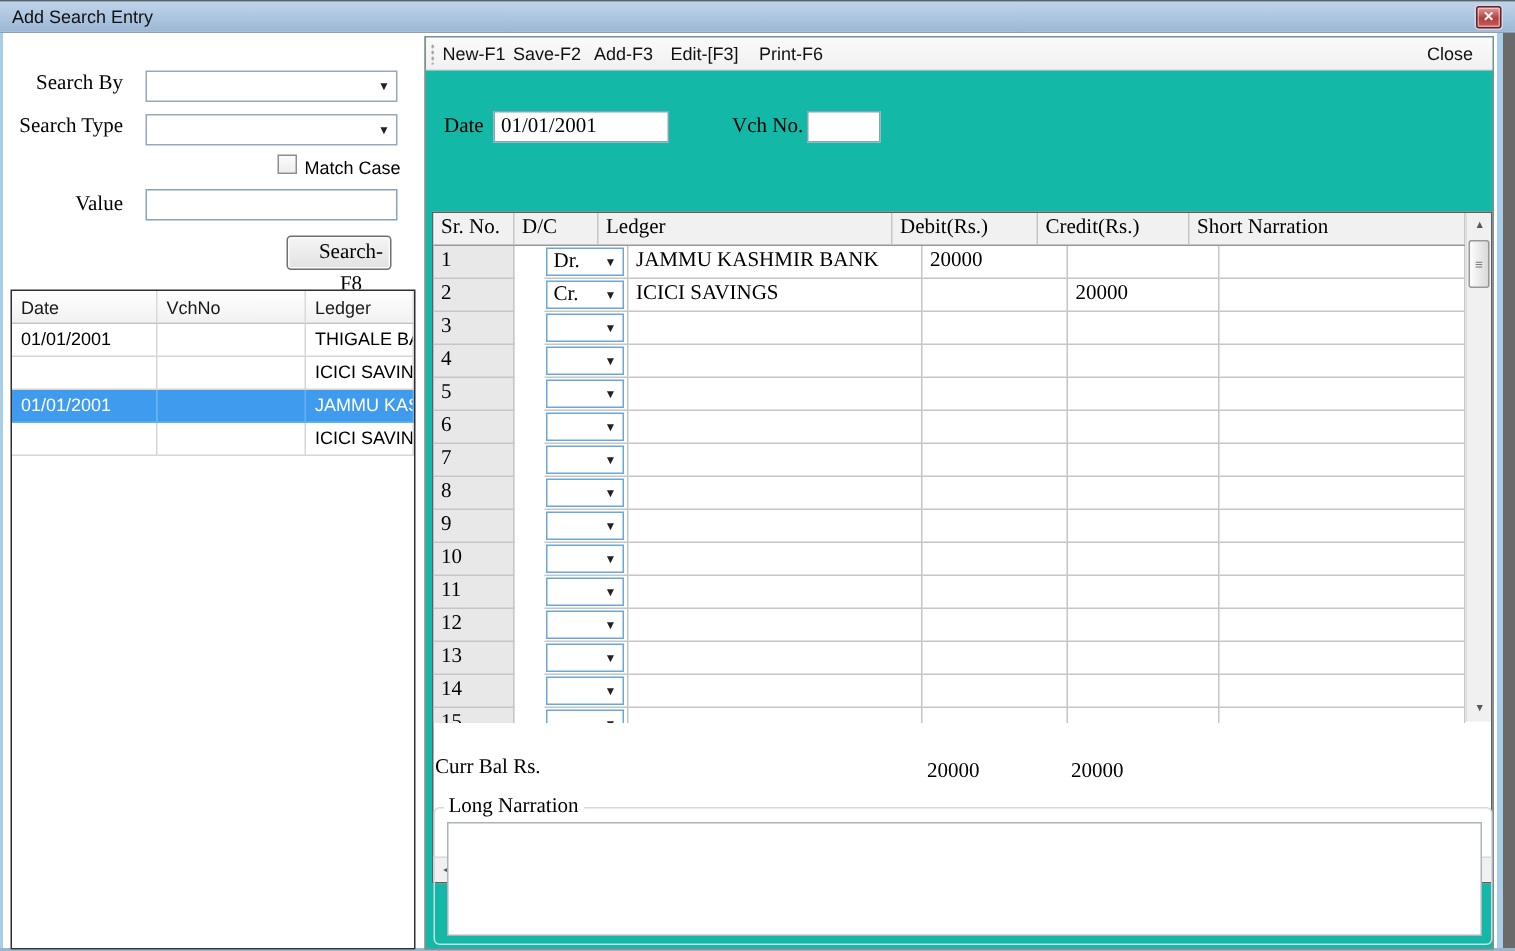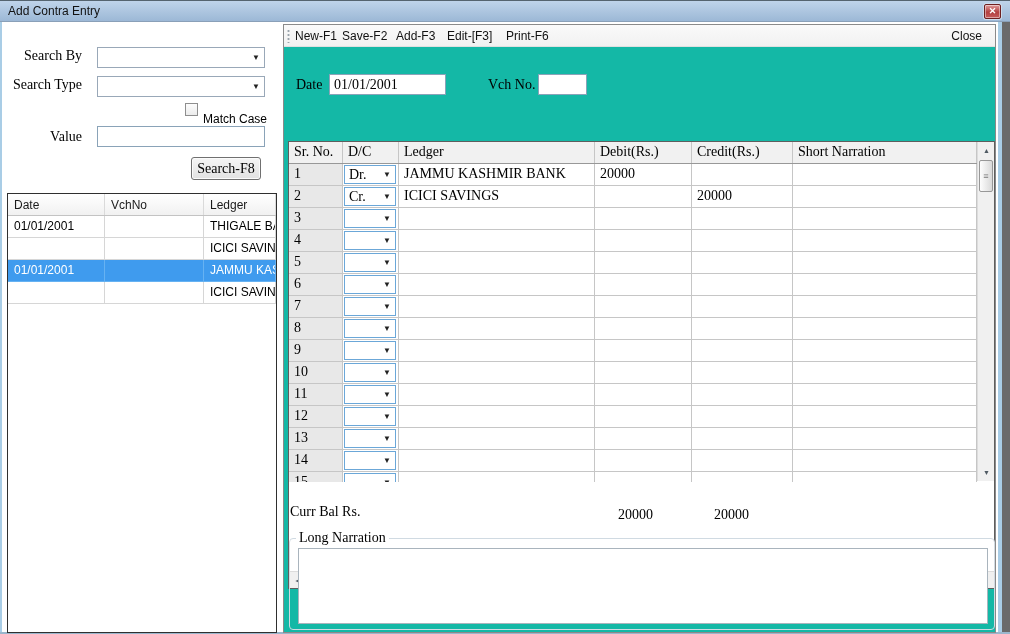--- a/index.html
+++ b/index.html
@@ -75,21 +75,21 @@
   .g-hcell{font-family:"Liberation Serif", serif; font-size:14px; color:#000;
     padding:2px 0 0 5px; border-right:1px solid #c6c6c6; overflow:hidden; white-space:nowrap;}
   .g-body{position:absolute; left:0; top:22px; width:688px; height:318px; overflow:hidden;}
   .g-row{display:flex; height:22px;}
   .g-cell{font-family:"Liberation Serif", serif; font-size:14px; color:#000; line-height:20px;
     padding-left:5px; border-right:1px solid #c6c6c6; border-bottom:1px solid #c6c6c6;
     overflow:hidden; white-space:nowrap;}
   .w-sr{width:54px;} .w-dc{width:56px;} .w-ledger{width:196px;}
   .w-debit{width:97px;} .w-credit{width:101px;} .w-narr{width:184px; flex:1;}
   .g-sr{background:#e8e8e8;}
-  .g-dc{padding:0;}
+  .g-dc{padding:0;margin-left:20px;}
   .dc-combo{position:relative; margin:1px 2px 1px 1px; height:19px; background:#fff;
     border:1px solid var(--combo-border); cursor:default;}
   .dc-val{position:absolute; left:4px; top:0; font-family:"Liberation Serif", serif;
     font-size:14px; line-height:18px;}
 
   
   .vsb{position:absolute; right:0; top:0; width:17px; height:339px; background:#f0f0f0;
     border-left:1px solid #dcdcdc;}
   .sb-arrow{position:absolute; left:0; width:17px; height:17px; font-size:7px; color:#4f5a63;
     text-align:center; line-height:17px; cursor:default;}
@@ -113,21 +113,21 @@
   .narr-box legend{font-family:"Liberation Serif", serif; font-size:14px; margin-left:6px; padding:0 3px;}
   .narr-text{position:absolute; left:8px; top:2px; width:690px; height:76px;
     border:1px solid #a9b4bd; resize:none; outline:none; font-family:"Liberation Serif", serif; font-size:13px;}
 </style>
 </head>
 <body>
 
 <div id="window">
 
   <div class="titlebar">
-    <span class="title-text">Add Contra Entry</span>
+    <span class="title-text">Add Search Entry</span>
     <div class="close-btn">
       <span>✕</span>
     </div>
   </div>
 
   <div class="edge-left"></div>
   <div class="edge-right-dark"></div>
   <div class="edge-right-blue"></div>
   <div class="edge-bottom"></div>
 
@@ -137,26 +137,26 @@
     <span class="arrow">▼</span>
   </div>
 
   <div class="lbl r-align" style="left:10px; top:77px;">Search Type</div>
   <div class="combo" style="left:97px; top:76px; width:168px;">
     <span></span>
     <span class="arrow">▼</span>
   </div>
 
   <div class="checkbox" style="left:185px; top:103px;"></div>
-  <div class="chk-label" style="left:203px; top:112px;">Match Case</div>
+  <div class="chk-label" style="left:203px; top:105px;">Match Case</div>
 
   <div class="lbl r-align" style="left:10px; top:129px;">Value</div>
   <input class="textbox" style="left: 97px; top: 126px; width: 168px;" value="">
 
-  <div class="button" style="left:191px; top:157px; width:70px; height:23px;">Search-F8</div>
+  <div class="button" style="left:191px; top:157px; width:70px; height:23px;padding-left:16px;">Search-F8</div>
 
   <div class="listview">
     <div class="lv-header">
       <div class="lv-hcell lv-date">Date</div>
       <div class="lv-hcell lv-vchno">VchNo</div>
       <div class="lv-hcell lv-ledger">Ledger</div>
     </div>
     <div>
         <div class="lv-row">
           <div class="lv-cell lv-date">01/01/2001</div>

